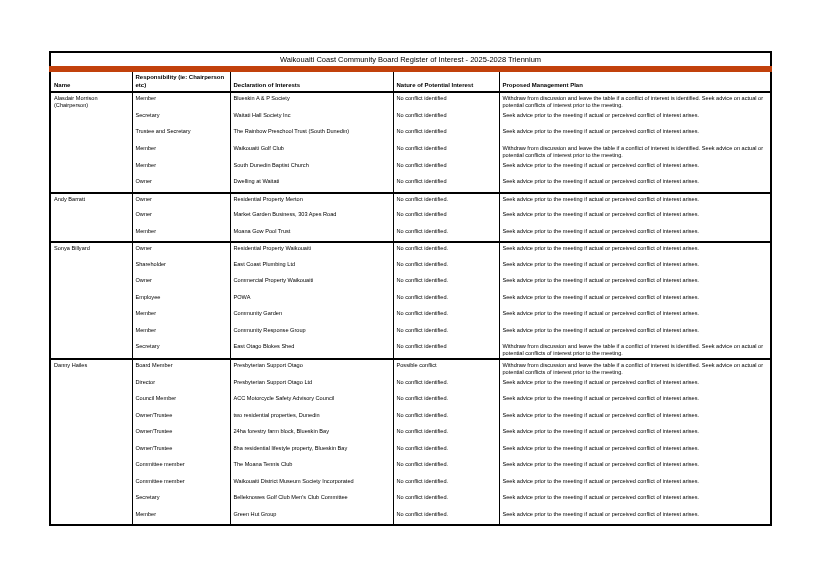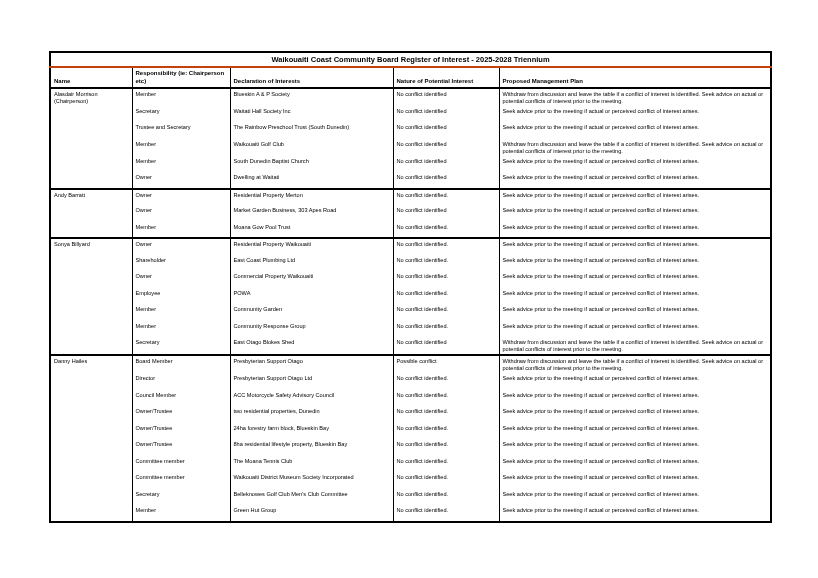--- a/index.html
+++ b/index.html
@@ -21,24 +21,24 @@
     table-layout: fixed;
     border: 2px solid #000;
   }
   td, th {
     border-left: 1px solid #000;
     border-right: 1px solid #000;
     padding: 2px 3px 1px 3px;
     overflow: hidden;
   }
   .title-cell {
-    border-bottom: 2px solid #c2410c;
+    border-bottom: 6px solid #c2410c;
     text-align: center;
     font-size: 7.5px;
-    font-weight: bold;
+    font-weight: normal;
     height: 15px;
     padding: 2px;
     vertical-align: middle;
   }
   thead th.col-header {
     border-bottom: 2px solid #000;
     font-size: 6px;
     font-weight: bold;
     text-align: left;
     vertical-align: bottom;

